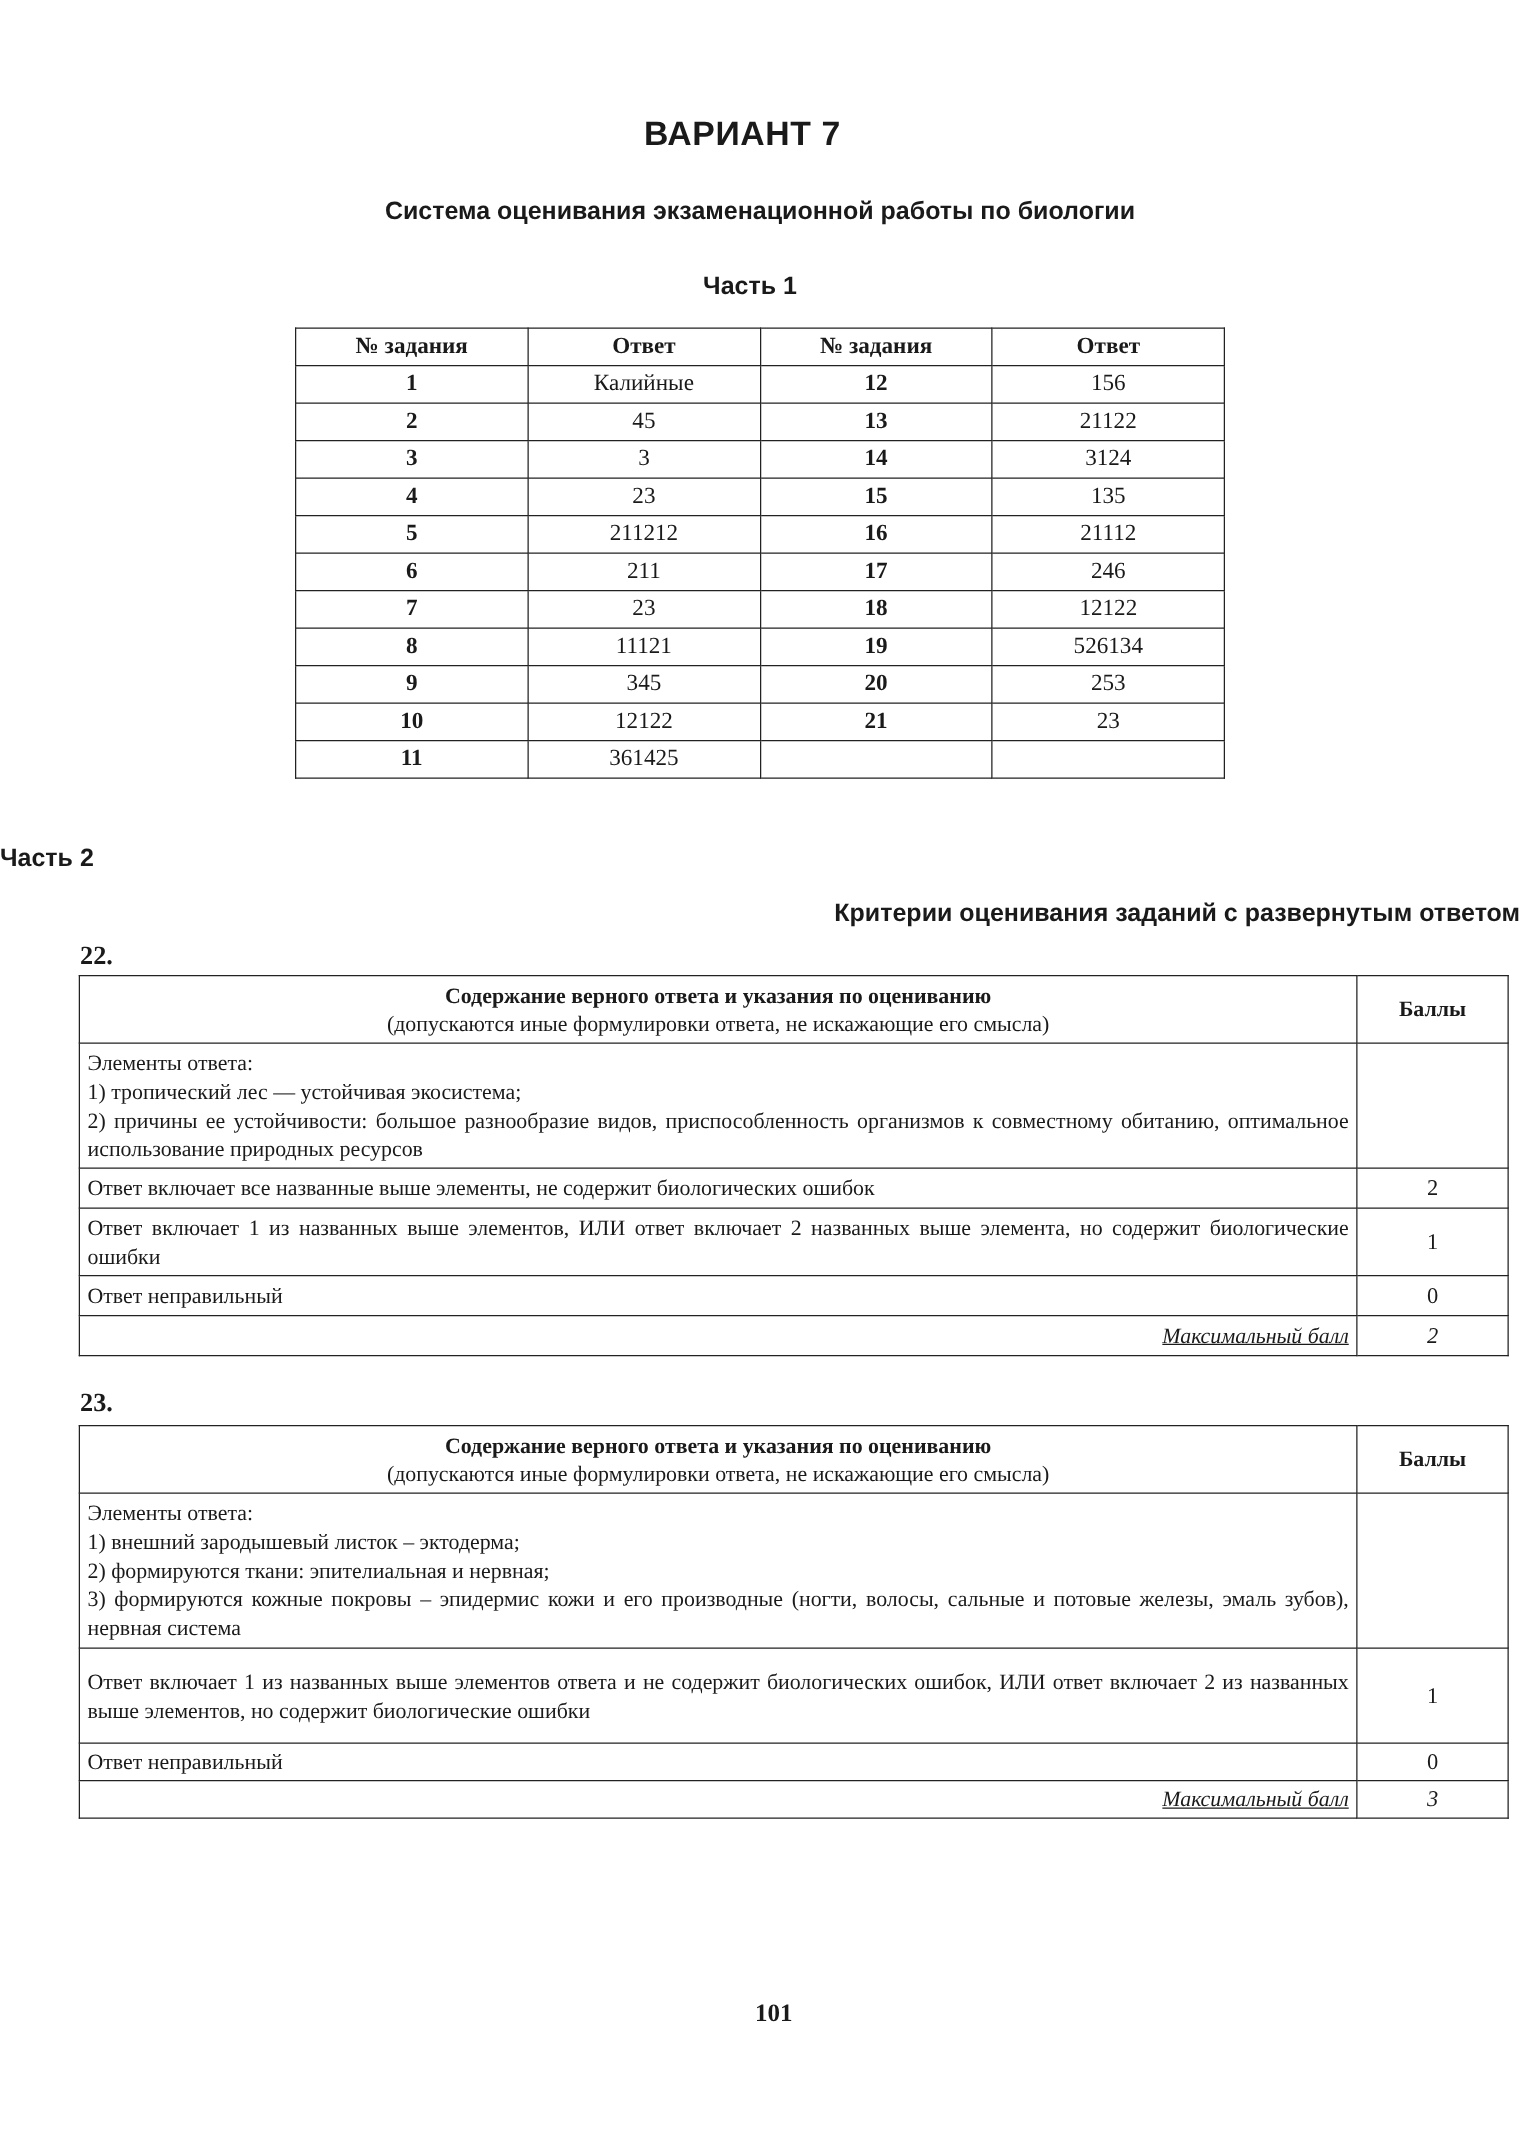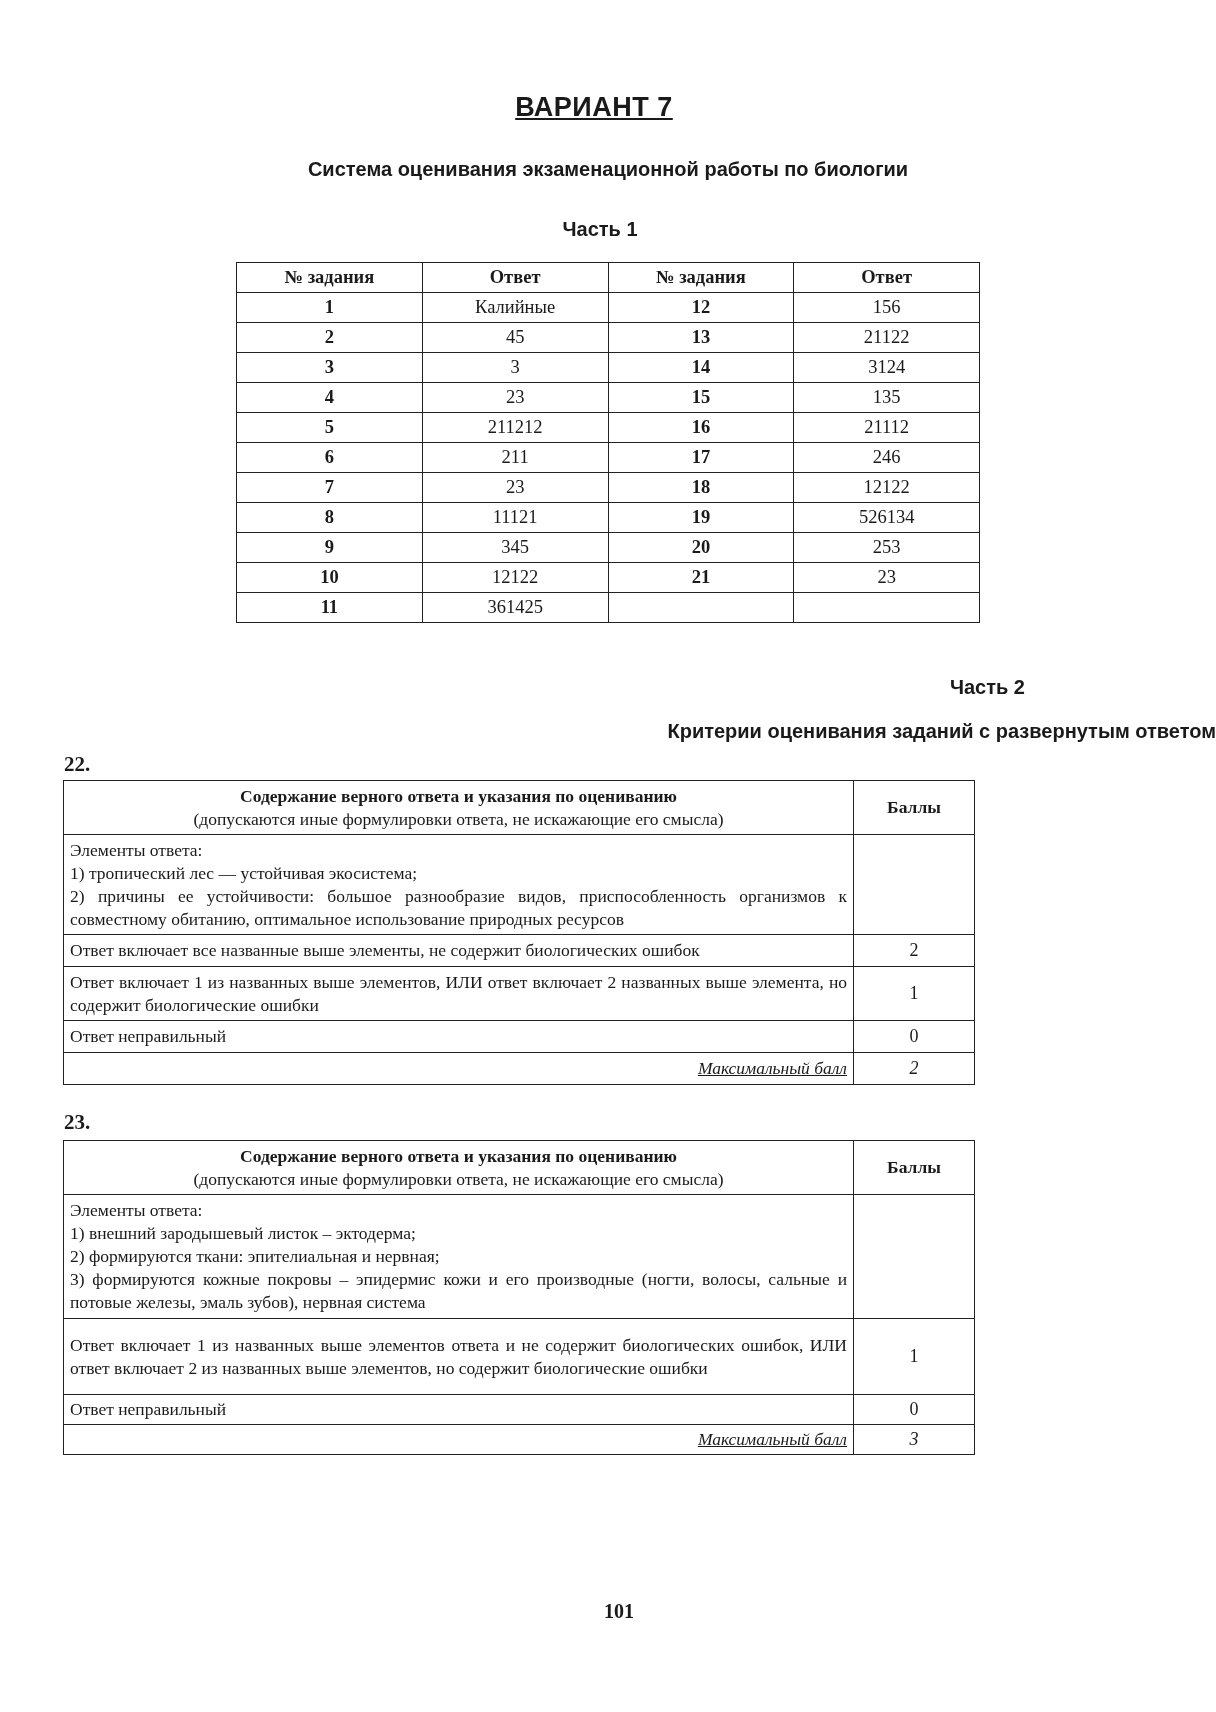--- a/index.html
+++ b/index.html
@@ -1,30 +1,30 @@
 <!DOCTYPE html>
 <html><head>
 <meta charset="utf-8">
 <style>
   html, body { margin: 0; padding: 0; background: #ffffff; }
   body { width: 1216px; height: 1712px; position: relative; overflow: hidden; color: #1a1a1a; }
   .sans { font-family: "Liberation Sans", sans-serif; font-weight: bold; }
-  .title { position: absolute; top: 92px; left: 0; width: 1188px; text-align: center; font-size: 27px; letter-spacing: 0.5px; text-decoration: underline; }
+  .title { position: absolute; top: 92px; left: 0; width: 1188px; text-align: center; font-size: 27px; letter-spacing: 0.5px; }
   .subtitle { position: absolute; top: 158px; left: 0; width: 1216px; text-align: center; font-size: 20px; }
   .part1 { position: absolute; top: 218px; left: 0; width: 1200px; text-align: center; font-size: 20px; }
   table { border-collapse: collapse; }
   .ans-table { position: absolute; top: 262px; left: 236px; width: 744px; border-radius: 22px; }
   .ans-table td, .ans-table th { border: 1.5px solid #222; height: 29px; padding: 0; text-align: center; font-family: "Liberation Serif", serif; font-size: 18.5px; width: 25%; }
   .ans-table th { font-weight: bold; }
   .ans-table td.num { font-weight: bold; }
   .ans-table td.val { font-weight: normal; }
-  .part2 { position: absolute; top: 676px; left: 0; width: 1025px; text-align: right; font-size: 20px; }
+  .part2 { position: absolute; top: 676px; left: 0; width: 1025px; text-align: left; font-size: 20px; }
   .criteria { position: absolute; top: 720px; left: 0; width: 1216px; text-align: right; font-size: 20px; }
   .task-num { position: absolute; left: 64px; font-family: "Liberation Serif", serif; font-weight: bold; font-size: 21px; }
-  .crit-table { position: absolute; left: 63px; width: 912px; }
+  .crit-table { position: absolute; left: 63px; width: 1144px; }
   .crit-table td, .crit-table th { border: 1.5px solid #222; font-family: "Liberation Serif", serif; font-size: 17.5px; line-height: 23px; padding: 2px 6px; vertical-align: middle; }
   .crit-table th { font-weight: bold; text-align: center; }
   .crit-table td.score { width: 120px; text-align: center; font-size: 18px; padding: 0; }
   .crit-table td.desc { text-align: justify; }
   .crit-table td.maxlabel { text-align: right; font-style: italic; text-decoration: underline; }
   .crit-table td.maxval { font-style: italic; }
   .crit-table .block-line { display: block; }
   .page-num { position: absolute; top: 1600px; left: 0; width: 1216px; text-align: center; font-family: "Liberation Serif", serif; font-weight: bold; font-size: 20px; padding-left: 11px; }
 </style>
 </head>

